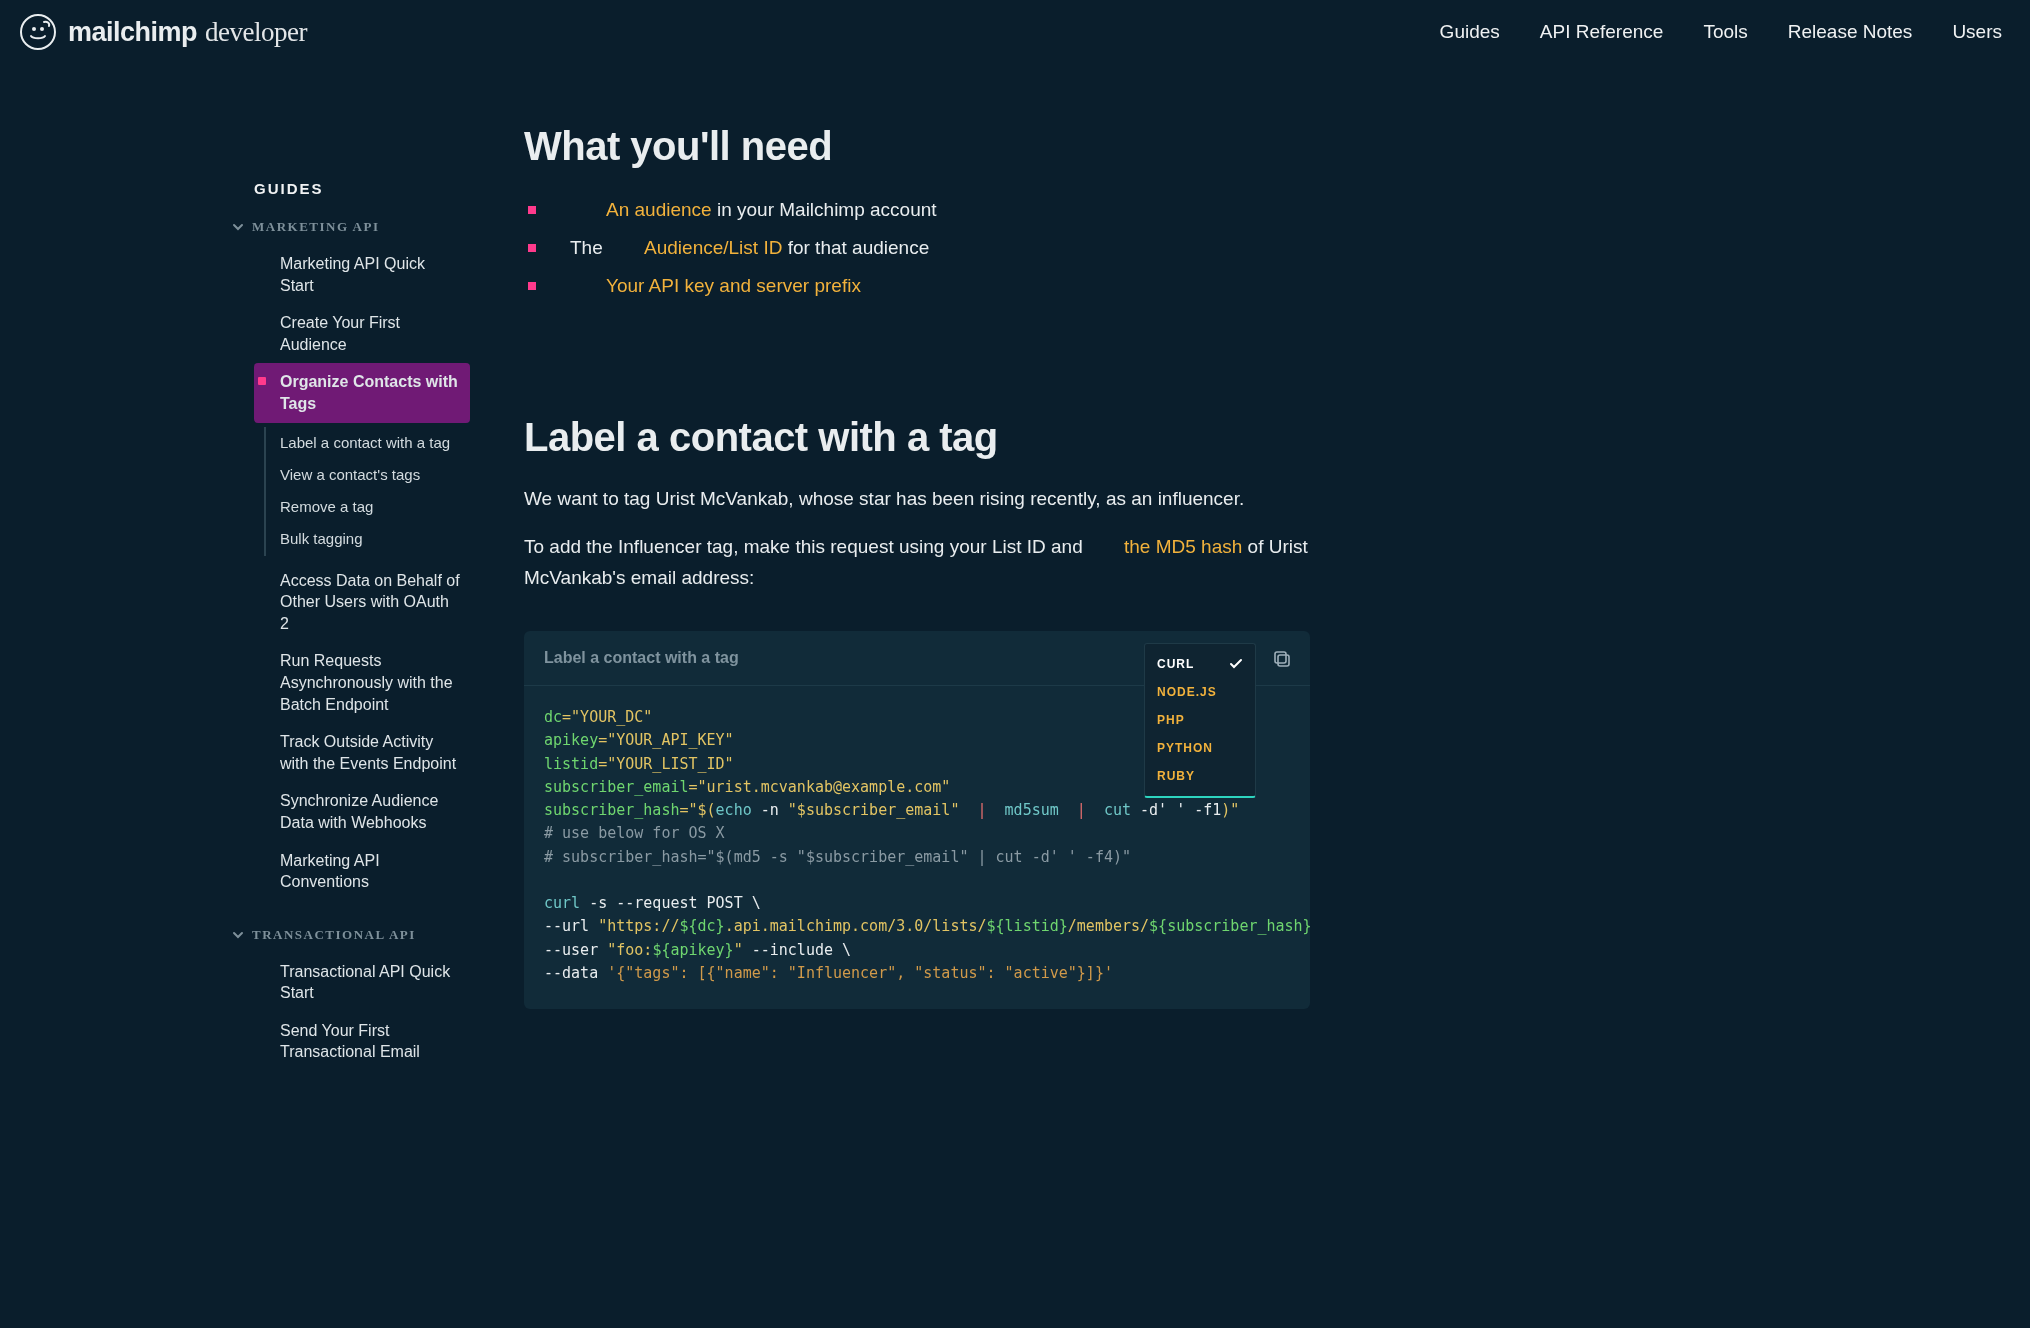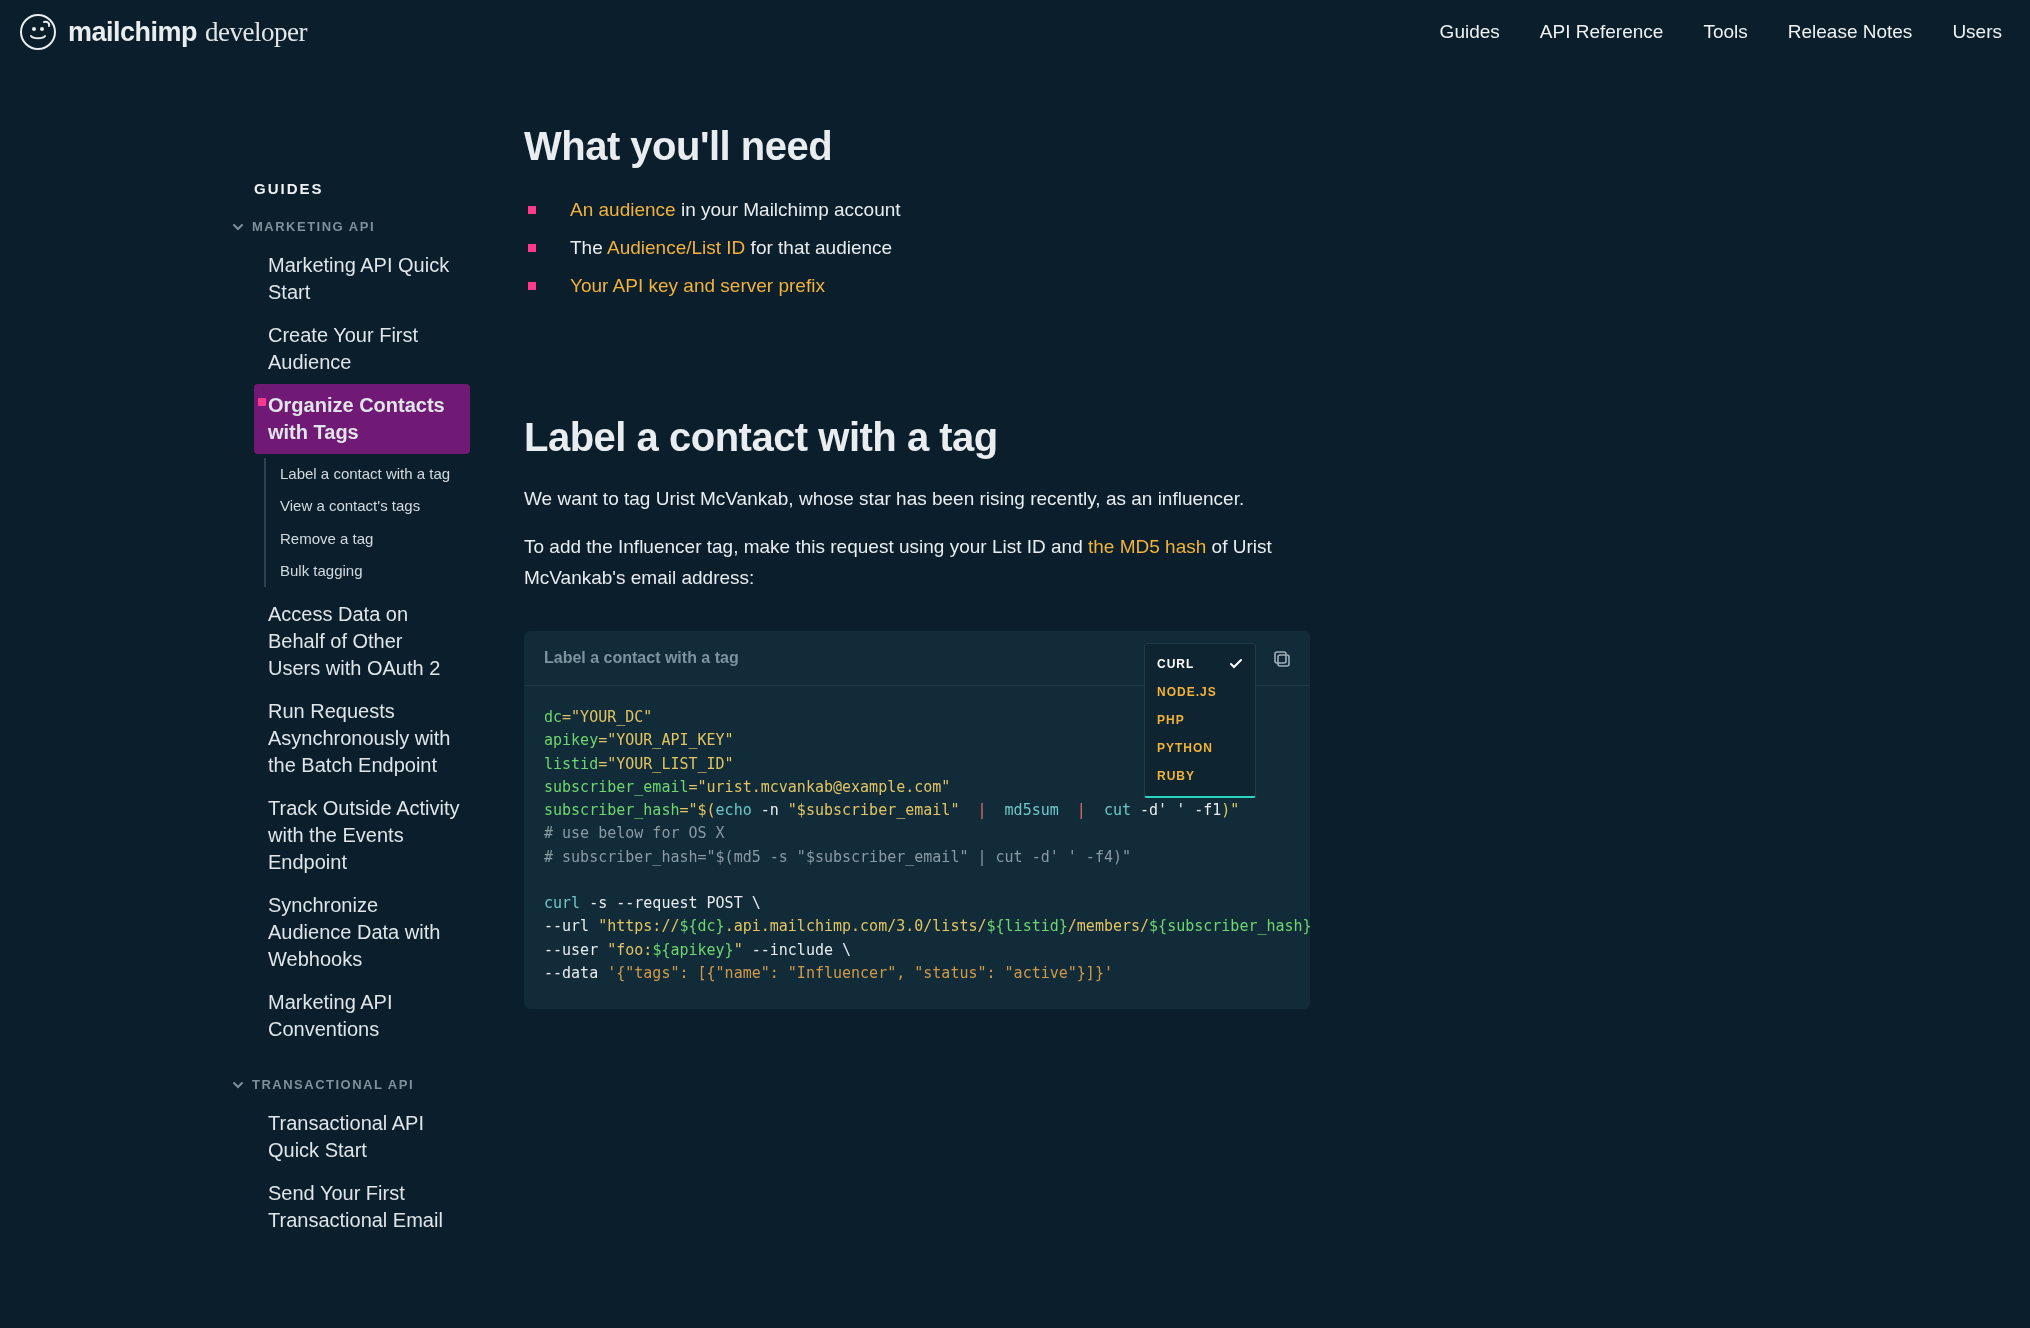--- a/index.html
+++ b/index.html
@@ -51,43 +51,43 @@
     flex: 1 1 auto;
     padding: 60px 40px 40px 54px;
     max-width: 880px;
   }
 
   
   .side-h { font-size: 15px; font-weight: 800; letter-spacing: 2px; color: #f1f3f4; margin-bottom: 22px; }
   .side-group-h {
     display: flex; align-items: center; gap: 8px;
     font-size: 13px; font-weight: 700; letter-spacing: 1.5px;
-    color: #7e909a; margin: 12px 0 10px -22px; cursor: pointer;
+    color: #7e909a; margin: 12px 0 10px -22px; cursor: pointer; font-family: Liberation Serif, serif;
   }
   .chev { width: 12px; height: 12px; display: inline-block; }
   .side-list { list-style: none; }
   .side-list li { }
   .side-item {
-    display: flex; align-items: flex-start; gap: 2px;
-    padding: 8px 10px 8px 4px; font-size: 20px; color: #dfe5e8;
+    display: flex; align-items: flex-start; gap: 14px;
+    padding: 8px 10px 8px 4px; font-size: 16px; color: #dfe5e8;
     border-radius: 4px; cursor: pointer; line-height: 1.35;
   }
   .side-item .bullet { width: 8px; height: 8px; margin-top: 6px; background: transparent; flex: 0 0 8px; border-radius: 1px; }
   .side-item.active { background: #701a75; font-weight: 700; }
   .side-item.active .bullet { background: #ff3a8c; }
   .sub-list { list-style: none; margin: 4px 0 6px 10px; border-left: 2px solid #2b4350; }
   .sub-item { padding: 6px 10px 6px 14px; font-size: 15px; color: #d3dbdf; cursor: pointer; line-height: 1.35; }
 
   
   h1.sec { font-size: 40px; font-weight: 800; letter-spacing: -0.5px; margin-bottom: 22px; }
   h1.sec2 { font-size: 40px; font-weight: 800; letter-spacing: -0.5px; margin: 110px 0 24px; }
   .bullets { list-style: none; margin-left: 4px; }
   .bullets li { display: flex; align-items: center; gap: 34px; padding: 8px 0; font-size: 19px; }
   .sqb { width: 8px; height: 8px; background: #ff3a8c; flex: 0 0 8px; }
-  .lk { color: #f2b23c; }
+  .lk { color: #f2b23c; margin-left: 36px; }
   .para { font-size: 19px; line-height: 1.6; margin-bottom: 18px; }
 
   
   .code-card { background: #112b39; border-radius: 6px; overflow: visible; position: relative; margin-top: 38px; }
   .code-head {
     display: flex; align-items: center; justify-content: space-between;
     padding: 18px 64px 18px 20px; border-bottom: 1px solid #1d3a48;
   }
   .code-title { color: #7f939e; font-size: 16px; font-weight: 600; }
   .code-actions { display: flex; align-items: center; gap: 18px; }

